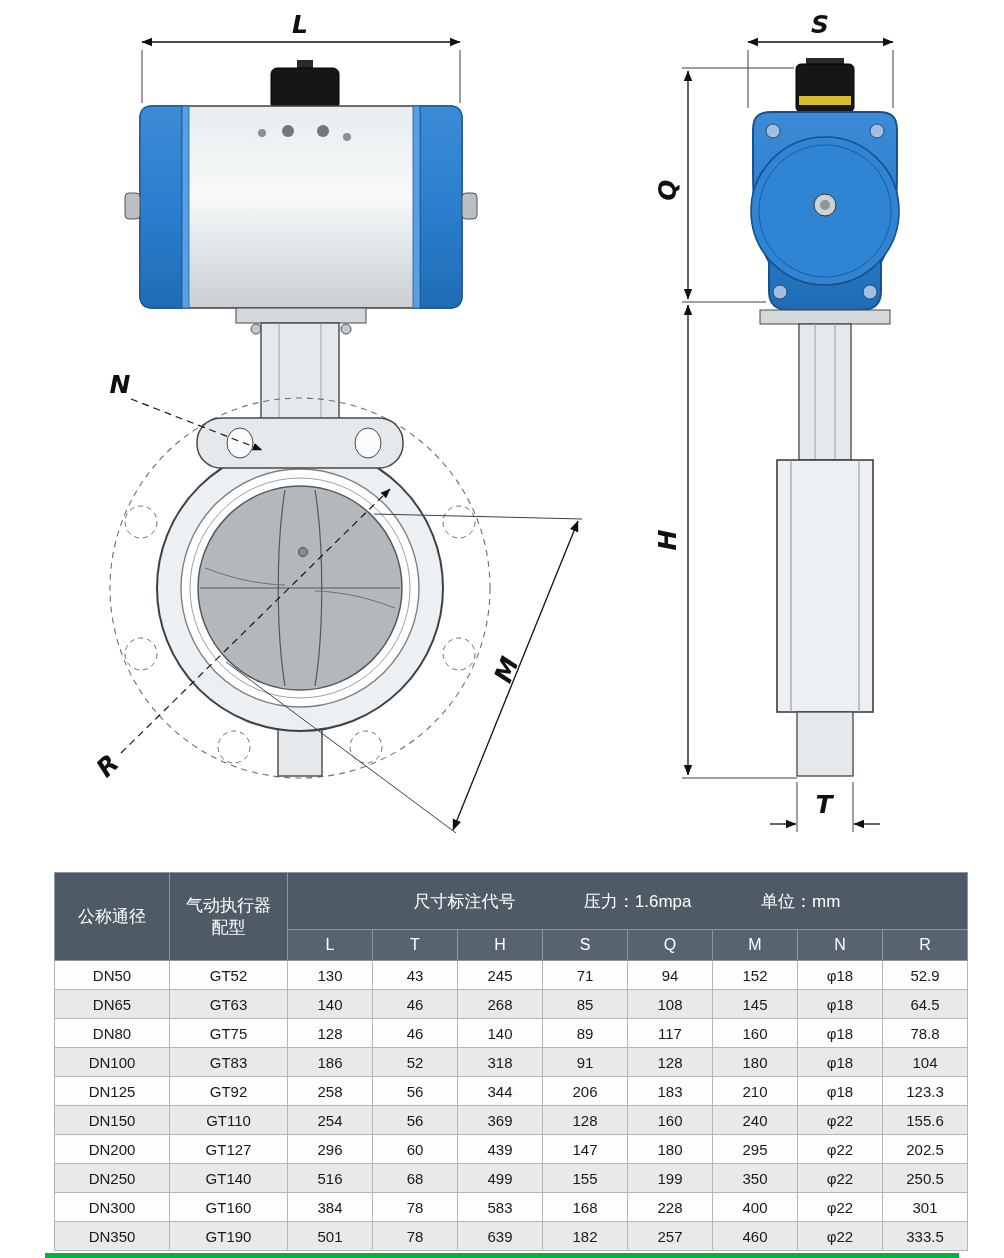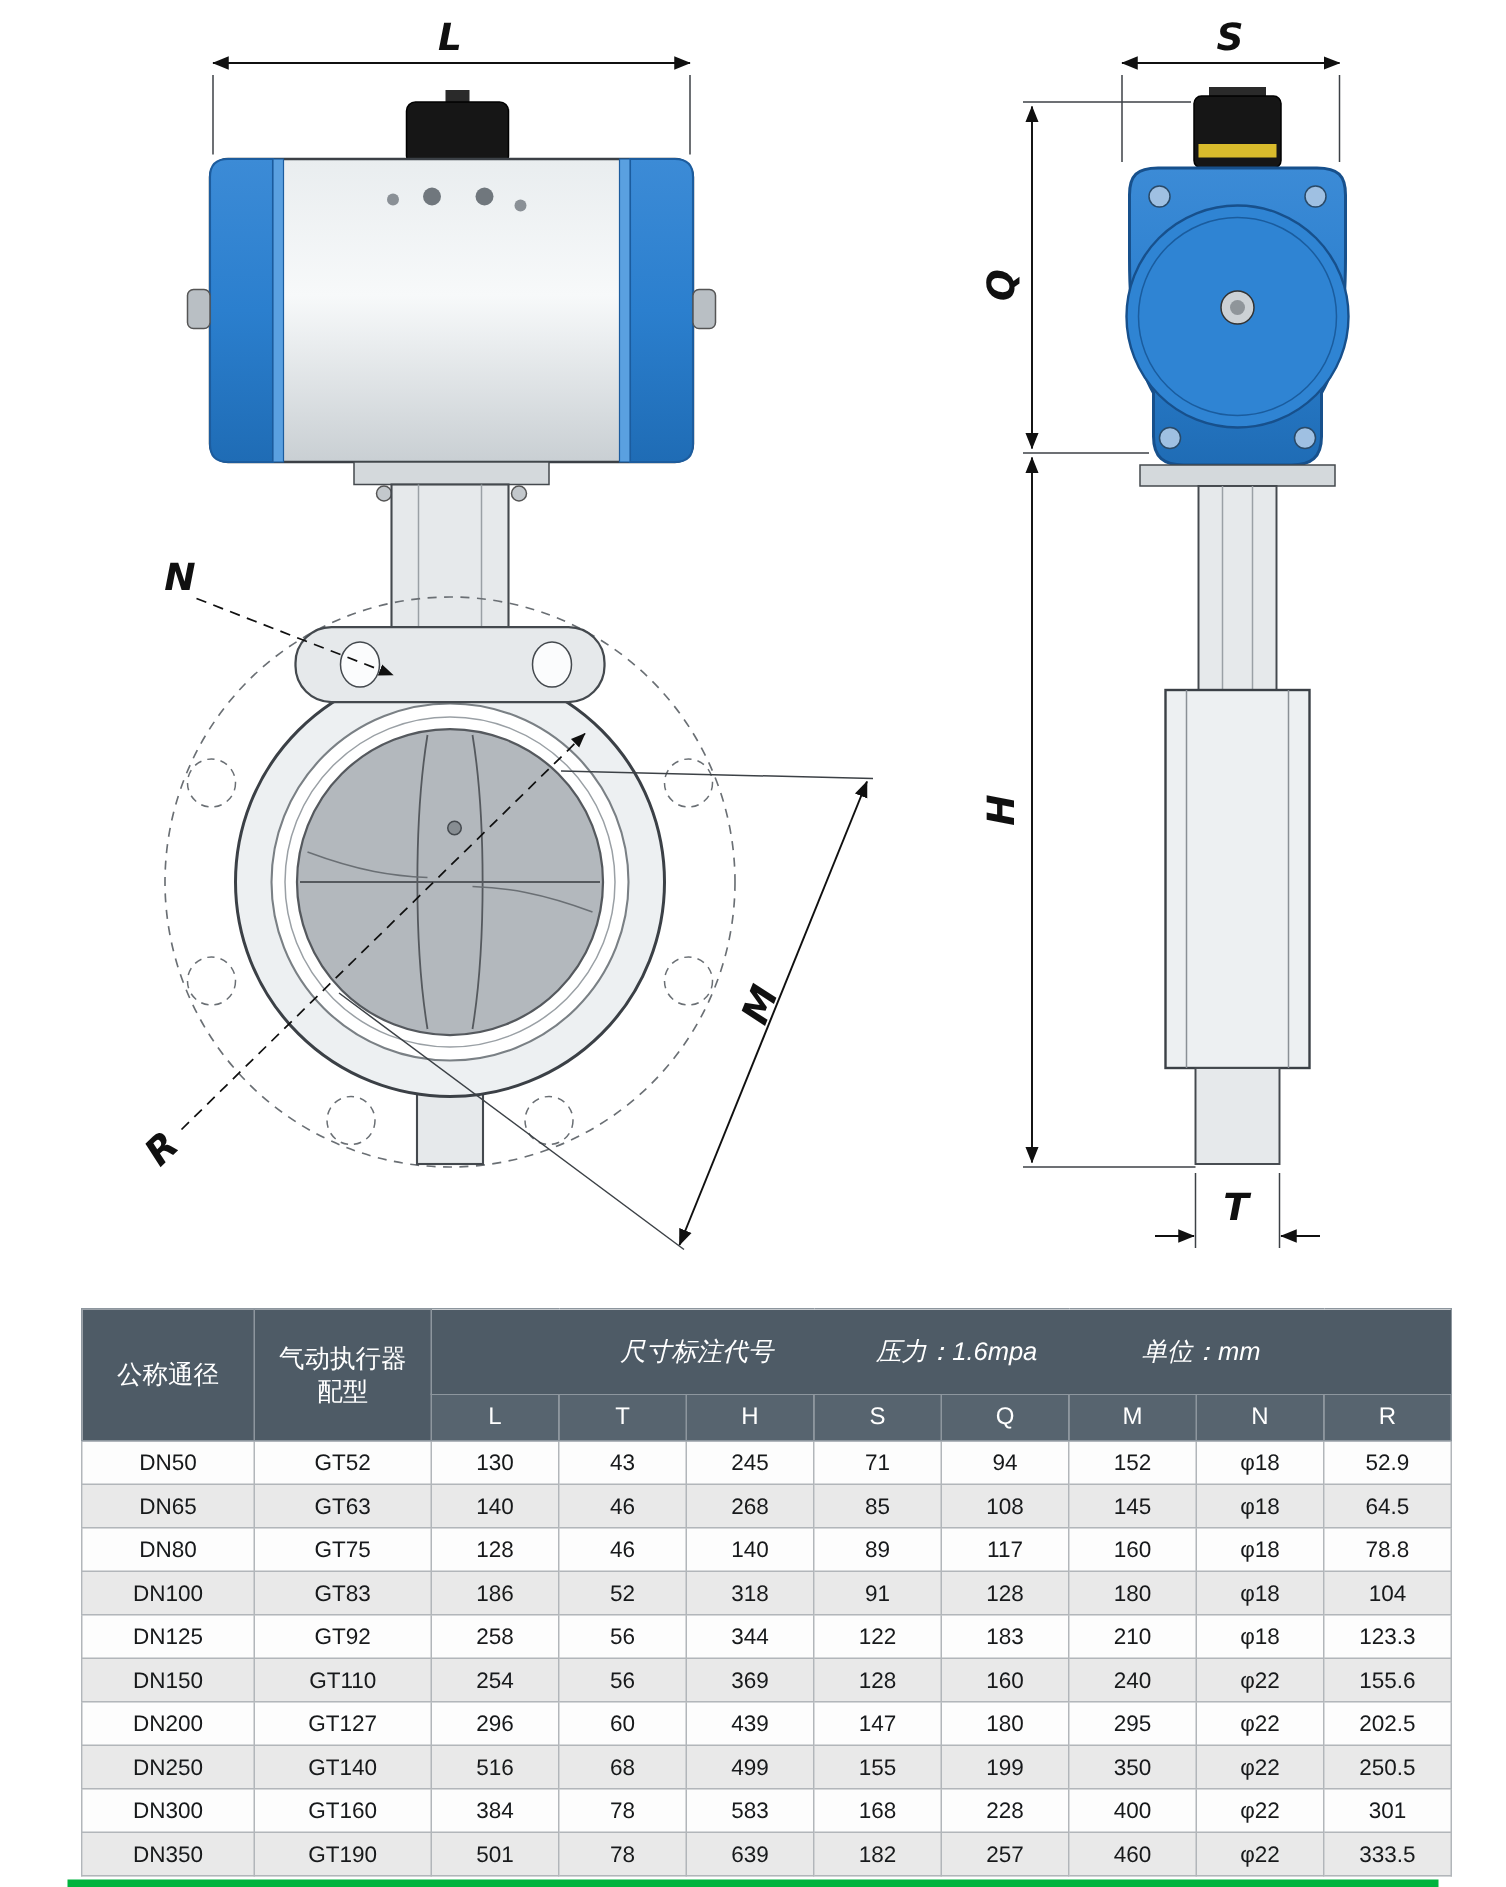--- a/index.html
+++ b/index.html
@@ -19,21 +19,21 @@
   .dashed{stroke:#101010;stroke-width:1.15;fill:none;stroke-dasharray:7 5;}
 
   .spec{width:914px;margin:4px 0 0 54px;border-collapse:collapse;table-layout:fixed;font-size:15px;color:#17191b;}
   .spec th,.spec td{text-align:center;vertical-align:middle;padding:0;}
   .spec thead th{background:var(--header-dark);color:#fff;font-weight:normal;border:1px solid #8d969e;}
   .spec thead tr.hrow1 th{height:56px;font-size:17px;}
   .spec thead tr.hrow2 th{height:30px;font-size:16px;background:var(--header-sub);}
   .spec tbody td{height:28px;border:1px solid #b2b6ba;background:#fdfdfd;}
   .spec tbody tr:nth-child(even) td{background:var(--row-alt);}
   .dim-span-cell{position:relative;}
-  .dim-span-cell span{position:absolute;top:50%;transform:translate(-50%,-50%);white-space:nowrap;font-style:italic;}
+  .dim-span-cell span{position:absolute;top:50%;transform:translate(-50%,-50%);white-space:nowrap;}
   .dim-span-cell .pos1{left:26%;}
   .dim-span-cell .pos2{left:51.5%;}
   .dim-span-cell .pos3{left:75.5%;}
   .two-line{line-height:1.25;}
   .accent-bar{width:914px;height:7px;margin:2px 0 0 45px;background:var(--accent-green);}
   .yellow-fill{fill:var(--knob-yellow);}
 </style>
 </head>
 <body>
 
@@ -284,21 +284,21 @@
         <td>180</td>
         <td>φ18</td>
         <td>104</td>
       </tr>
       <tr>
         <td>DN125</td>
         <td>GT92</td>
         <td>258</td>
         <td>56</td>
         <td>344</td>
-        <td>122</td>
+        <td>206</td>
         <td>183</td>
         <td>210</td>
         <td>φ18</td>
         <td>123.3</td>
       </tr>
       <tr>
         <td>DN150</td>
         <td>GT110</td>
         <td>254</td>
         <td>56</td>

